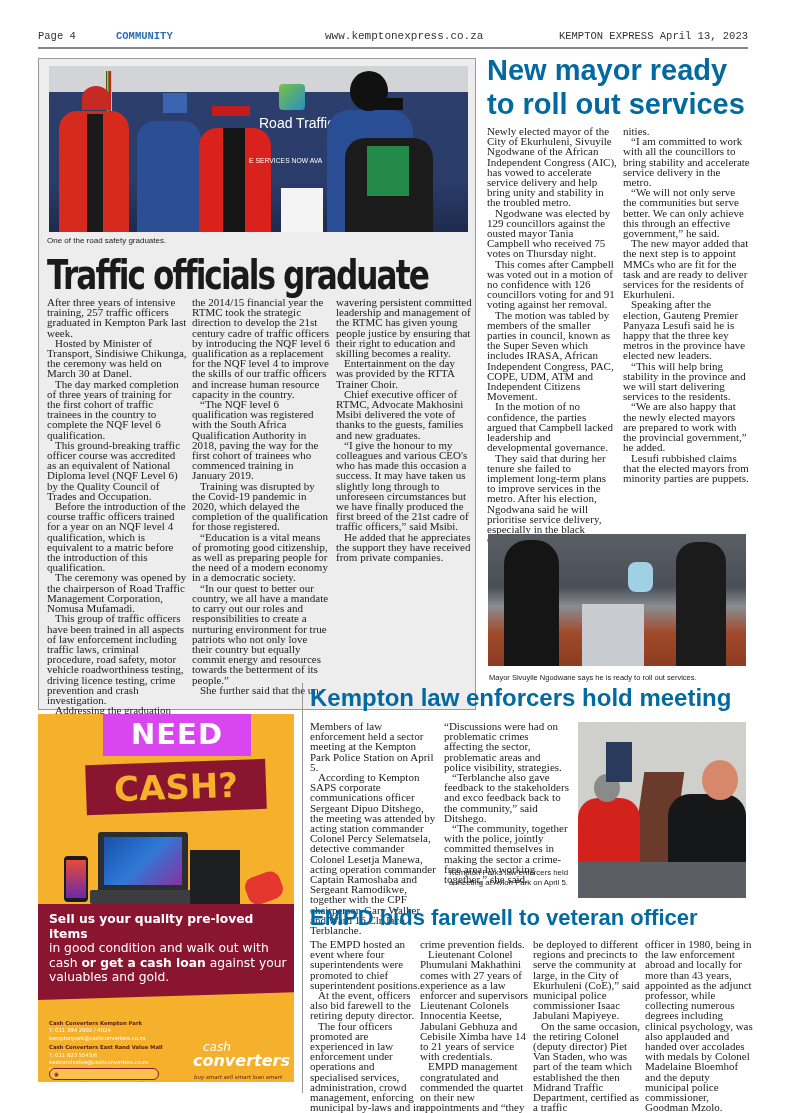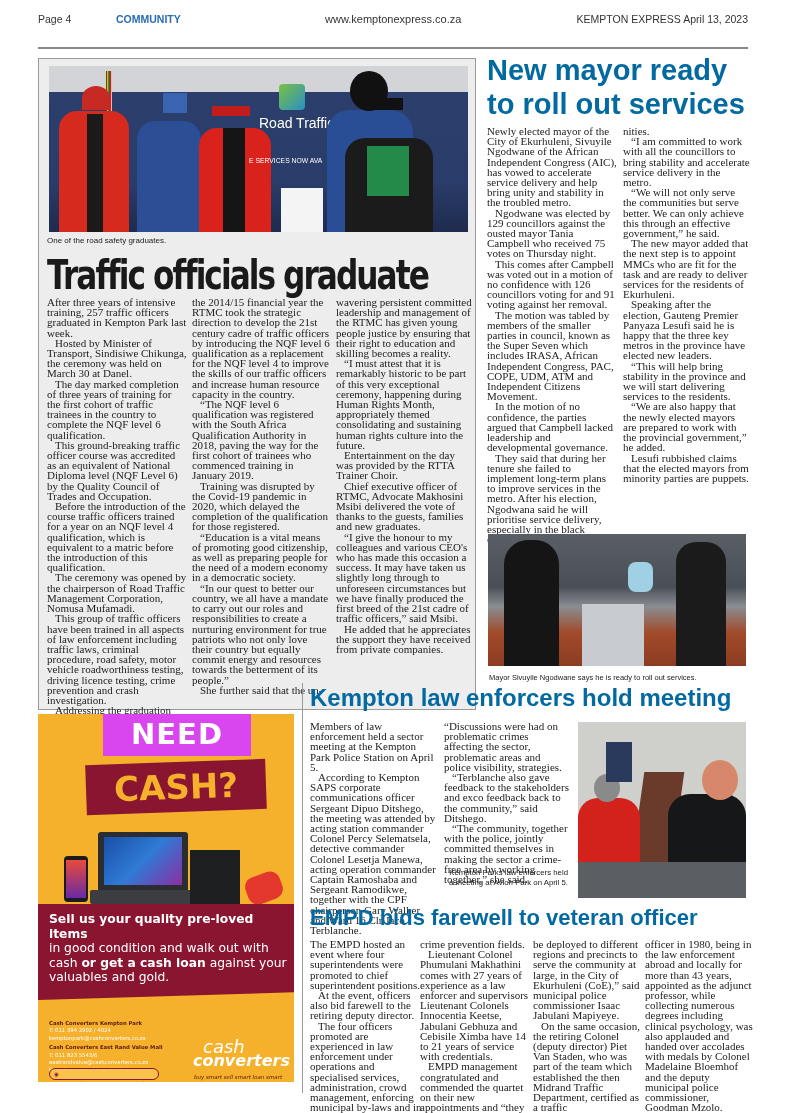--- a/index.html
+++ b/index.html
@@ -1,18 +1,18 @@
 <!DOCTYPE html>
 <html><head>
 <meta charset="utf-8">
 <style>
 *{box-sizing:border-box;margin:0;padding:0}
 body{width:786px;height:1113px;background:#fff;position:relative;overflow:hidden;font-family:"Liberation Serif",serif;color:#222}
 .abs{position:absolute}
-.hdr{left:38px;top:13px;width:710px;height:16px;font-family:Liberation Sans, sans-serif;font-size:10.5px;color:#333}
+.hdr{left:38px;top:30px;width:710px;height:16px;font-family:Liberation Mono, monospace;font-size:10.5px;color:#333}
 .hdr .pg{position:absolute;left:0;top:0}
 .hdr .sec{position:absolute;left:78px;top:0;color:#2a6db3;font-weight:bold}
 .hdr .url{position:absolute;left:287px;top:0;font-size:11px}
 .hdr .dt{position:absolute;right:0;top:0}
 .rule{left:38px;top:47px;width:710px;height:2px;background:#888}
 .boxL{left:38px;top:58px;width:438px;height:652px;background:#ededed;border:1px solid #9a9a9a}
 .photo1{left:49px;top:66px;width:419px;height:166px;background:linear-gradient(180deg,#c9ccd2 0%,#c9ccd2 15%,#2c3e6b 15%,#2a3c69 70%,#1e2b4e 100%);overflow:hidden}
 .cap{font-family:"Liberation Sans",sans-serif;font-size:8px;color:#222}
 .tog{left:47px;top:254px;font-family:"DejaVu Sans",sans-serif;font-weight:bold;font-size:40px;letter-spacing:-2.5px;transform:scaleX(0.78);transform-origin:left top;color:#1a1a1a;white-space:nowrap;line-height:42px}
 .col{font-size:11px;line-height:10.2px;text-align:left;color:#222}
@@ -71,21 +71,20 @@
 <div class="abs col" style="left:192px;top:297px;width:138px">
   <p>the 2014/15 financial year the RTMC took the strategic direction to develop the 21st century cadre of traffic officers by introducing the NQF level 6 qualification as a replacement for the NQF level 4 to improve the skills of our traffic officers and increase human resource capacity in the country.</p>
     <p>“The NQF level 6 qualification was registered with the South Africa Qualification Authority in 2018, paving the way for the first cohort of trainees who commenced training in January 2019.</p>
     <p>Training was disrupted by the Covid-19 pandemic in 2020, which delayed the completion of the qualification for those registered.</p>
     <p>“Education is a vital means of promoting good citizenship, as well as preparing people for the need of a modern economy in a democratic society.</p>
     <p>“In our quest to better our country, we all have a mandate to carry out our roles and responsibilities to create a nurturing environment for true patriots who not only love their country but equally commit energy and resources towards the betterment of its people.”</p>
     <p>She further said that the un-</p>
 </div>
 <div class="abs col" style="left:336px;top:297px;width:136px">
   <p>wavering persistent committed leadership and management of the RTMC has given young people justice by ensuring that their right to education and skilling becomes a reality.</p>
-    <p>“I must attest that it is remarkably historic to be part of this very exceptional ceremony, happening during Human Rights Month, appropriately themed consolidating and sustaining human rights culture into the future.</p>
     <p>Entertainment on the day was provided by the RTTA Trainer Choir.</p>
     <p>Chief executive officer of RTMC, Advocate Makhosini Msibi delivered the vote of thanks to the guests, families and new graduates.</p>
     <p>“I give the honour to my colleagues and various CEO's who has made this occasion a success. It may have taken us slightly long through to unforeseen circumstances but we have finally produced the first breed of the 21st cadre of traffic officers,” said Msibi.</p>
     <p>He added that he appreciates the support they have received from private companies.</p>
 </div>
 
 <div class="abs h1" style="left:487px;top:53px;font-size:29px;line-height:34px">
   <div>New mayor ready</div>
   <div>to roll out services</div>
 </div>
@@ -178,17 +177,17 @@
     <div style="color:#fff">kemptonpark@cashconverters.co.za</div>
     <div style="font-weight:bold;margin-top:2px">Cash Converters East Rand Value Mall</div>
     <div style="color:#fff">T: 011 823 5543/6</div>
     <div style="color:#fff">eastrandvalue@cashconverters.co.za</div>
     <div style="color:#fff;font-size:4.5px">Franchise opportunities available</div>
   </div>
   <div style="position:absolute;left:11px;top:354px;width:110px;height:12px;border:1px solid #8a1530;border-radius:6px;background:#f9c24c;font-family:'DejaVu Sans',sans-serif;font-size:5.5px;font-weight:bold;color:#8a1530;line-height:10px;padding-left:4px">
     <span>◉</span> <span>www.cashconverters.co.za/shop</span>
   </div>
   <div style="position:absolute;left:155px;top:326px;color:#fff;font-family:'DejaVu Sans',sans-serif;font-style:italic;line-height:14px">
-    <div style="font-size:18px;padding-left:10px">cash</div>
+    <div style="font-size:12px;padding-left:10px">cash</div>
     <div style="font-size:16px;font-weight:bold">converters</div>
   </div>
   <div style="position:absolute;left:156px;top:360px;font-family:'DejaVu Sans',sans-serif;font-style:italic;font-size:5.5px;color:#5a1a10">buy smart sell smart loan smart</div>
 </div>
 
 </body></html>

